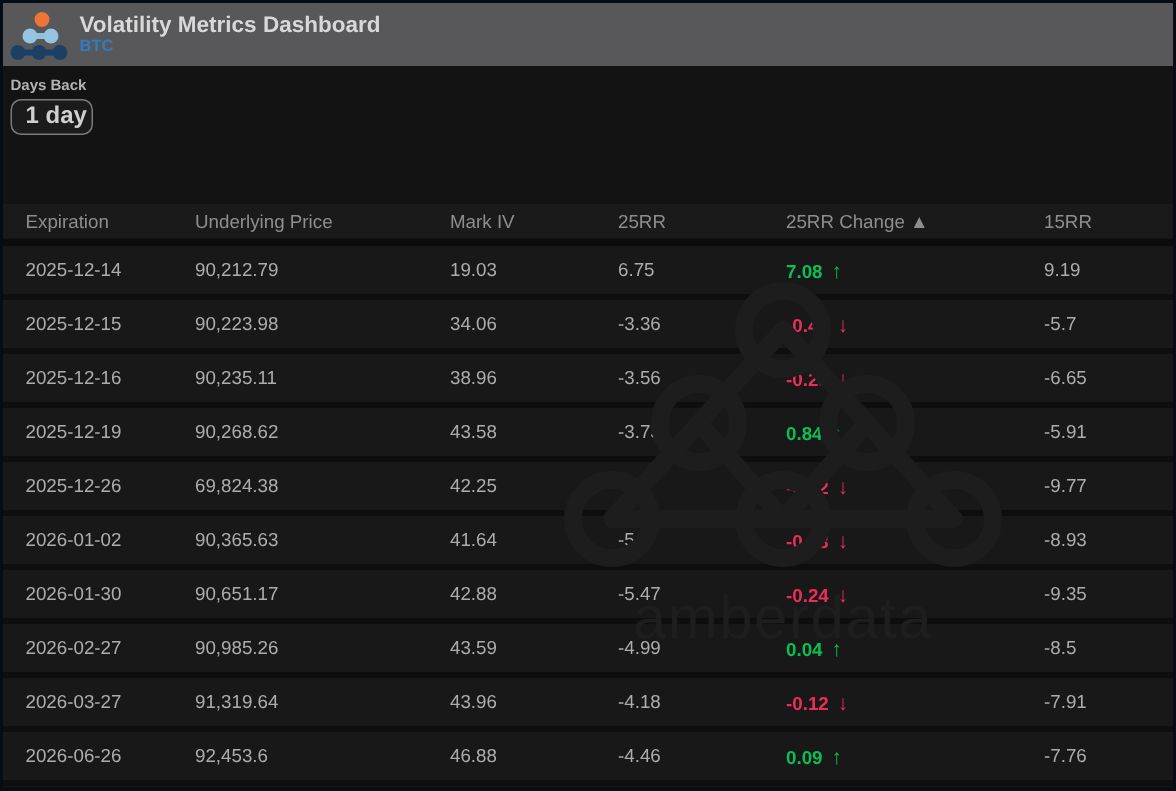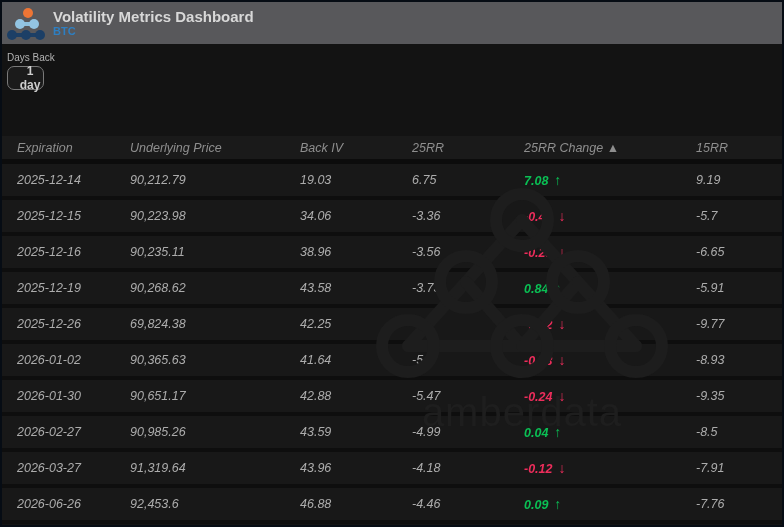--- a/index.html
+++ b/index.html
@@ -18,43 +18,42 @@
     display: flex;
     align-items: center;
     padding: 0 20px 0 5px;
   }
   .logo { width: 38px; height: 36px; flex: 0 0 auto; }
   .title-block { margin-left: 8px; line-height: 1.15; }
   .app-title { font-size: 15px; font-weight: 600; color: #d8d8d8; }
   .app-subtitle { font-size: 11px; font-weight: 700; color: #2e7fc2; }
   
   .controls { padding: 8px 0 0 5px; }
-  .control-label { font-size: 10px; font-weight: 400; color: #b3b3b3; margin-bottom: 3px; }
+  .control-label { font-size: 10px; font-weight: 700; color: #b3b3b3; margin-bottom: 3px; }
   .dropdown {
-    width: 37px; height: 24px;
+    width: 55px; height: 24px;
     background: #1b1b1b;
     border: 1px solid #7a7a7a;
     border-radius: 7px;
     color: #cfcfcf;
-    font-size: 12px; font-weight: 700;
+    font-size: 16px; font-weight: 700;
     display: flex; align-items: center;
     padding-left: 9px;
     cursor: pointer;
     font-family: inherit;
   }
   
   .table-wrap { margin-top: 46px; position: relative; }
   .thead, .tr {
     display: grid;
     grid-template-columns: 113px 170px 112px 112px 172px 1fr;
     padding-left: 15px;
     align-items: center;
     position: relative;
     z-index: 2;
-    font-style: italic;
   }
   .thead {
     height: 28px;
     background: #1a1a1a;
     color: #8e8e8e;
     font-size: 12.5px;
     border-bottom: 5px solid #0c0c0c;
   }
   .tr {
     height: 36px;
@@ -133,21 +132,21 @@
         <circle cx="160" cy="160" r="26"></circle>
         <circle cx="274" cy="160" r="26"></circle>
       </g>
     </svg>
     <div class="watermark-text">amberdata</div>
   </div>
 
   <div class="thead">
       <div class="th">Expiration</div>
       <div class="th">Underlying Price</div>
-      <div class="th">Back IV</div>
+      <div class="th">Mark IV</div>
       <div class="th">25RR</div>
       <div class="th">25RR Change ▲</div>
       <div class="th">15RR</div>
     </div>
   <div>
       <div class="tr">
         <div class="td">2025-12-14</div>
         <div class="td">90,212.79</div>
         <div class="td">19.03</div>
         <div class="td">6.75</div>

